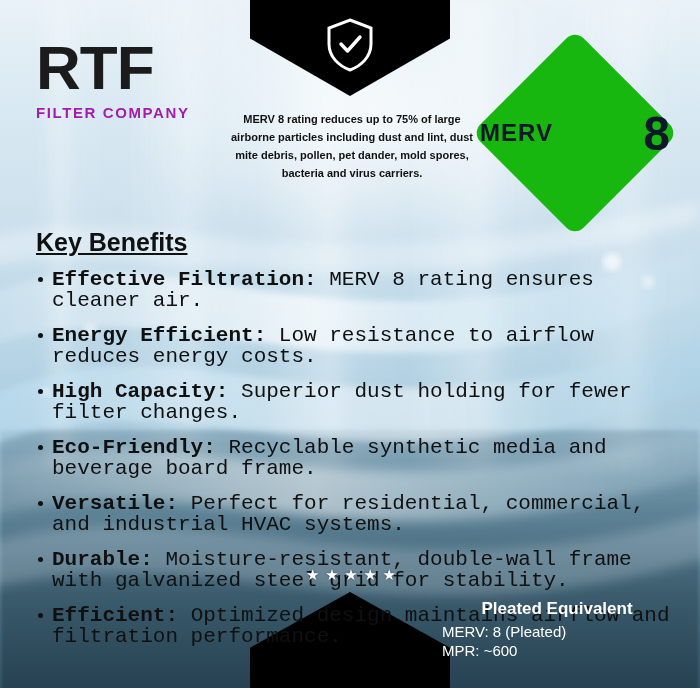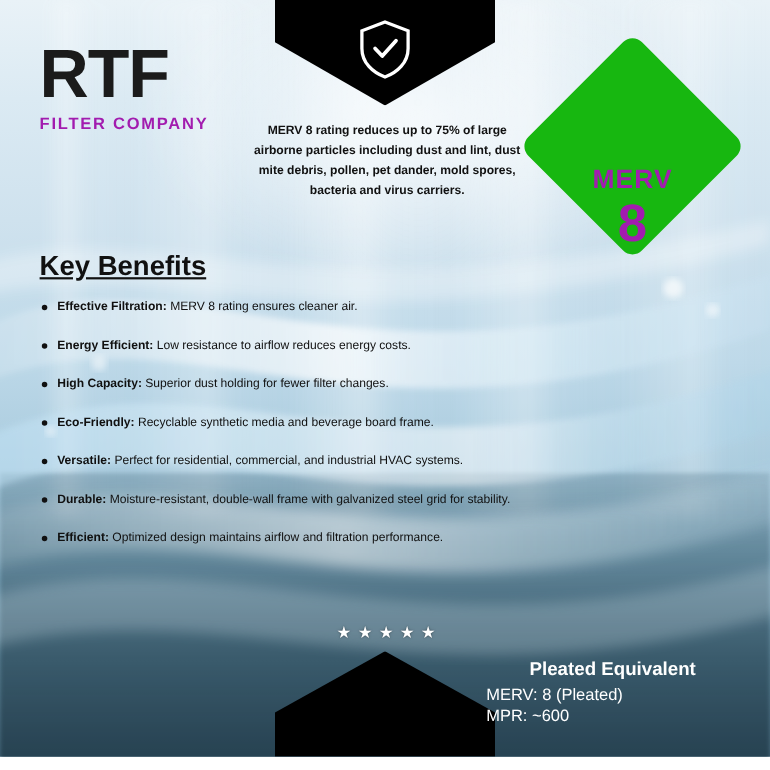--- a/index.html
+++ b/index.html
@@ -151,24 +151,24 @@
     left: 22px; top: 22px;
     width: 146px; height: 146px;
     background: #17b710;
     transform: rotate(45deg);
     border-radius: 12px;
   }
   .diamond-text {
     position: absolute;
     inset: 0;
     display: flex;
-    flex-direction: column;
+    flex-direction: row;
     align-items: center;
-    justify-content: flex-end;
-    color: #a21caf;
+    justify-content: space-between;
+    color: #0f172a;
     font-weight: bold;
   }
   .diamond-text .m-word { font-size: 24px; letter-spacing: 1px; }
   .diamond-text .m-num { font-size: 48px; line-height: 48px; margin-top: 2px; }
 
   
   .benefits {
     position: absolute;
     left: 30px; top: 228px;
     width: 640px;
@@ -177,23 +177,24 @@
     margin: 0 0 12px 6px;
     font-size: 25px;
     color: #111;
     font-weight: bold;
     text-decoration: underline;
   }
   .b-item {
     display: flex;
     align-items: flex-start;
     margin: 0 0 14px 8px;
-    font-size: 11px;
+    font-size: 21px;
     line-height: 21px;
     color: #101010;
+    font-family: Liberation Mono, monospace;
   }
   .b-dot {
     flex: 0 0 auto;
     width: 5px; height: 5px;
     border-radius: 50%;
     background: #111;
     margin: 8px 9px 0 0;
   }
   .b-text { flex: 1 1 auto; }
   .b-text b { font-weight: bold; }

